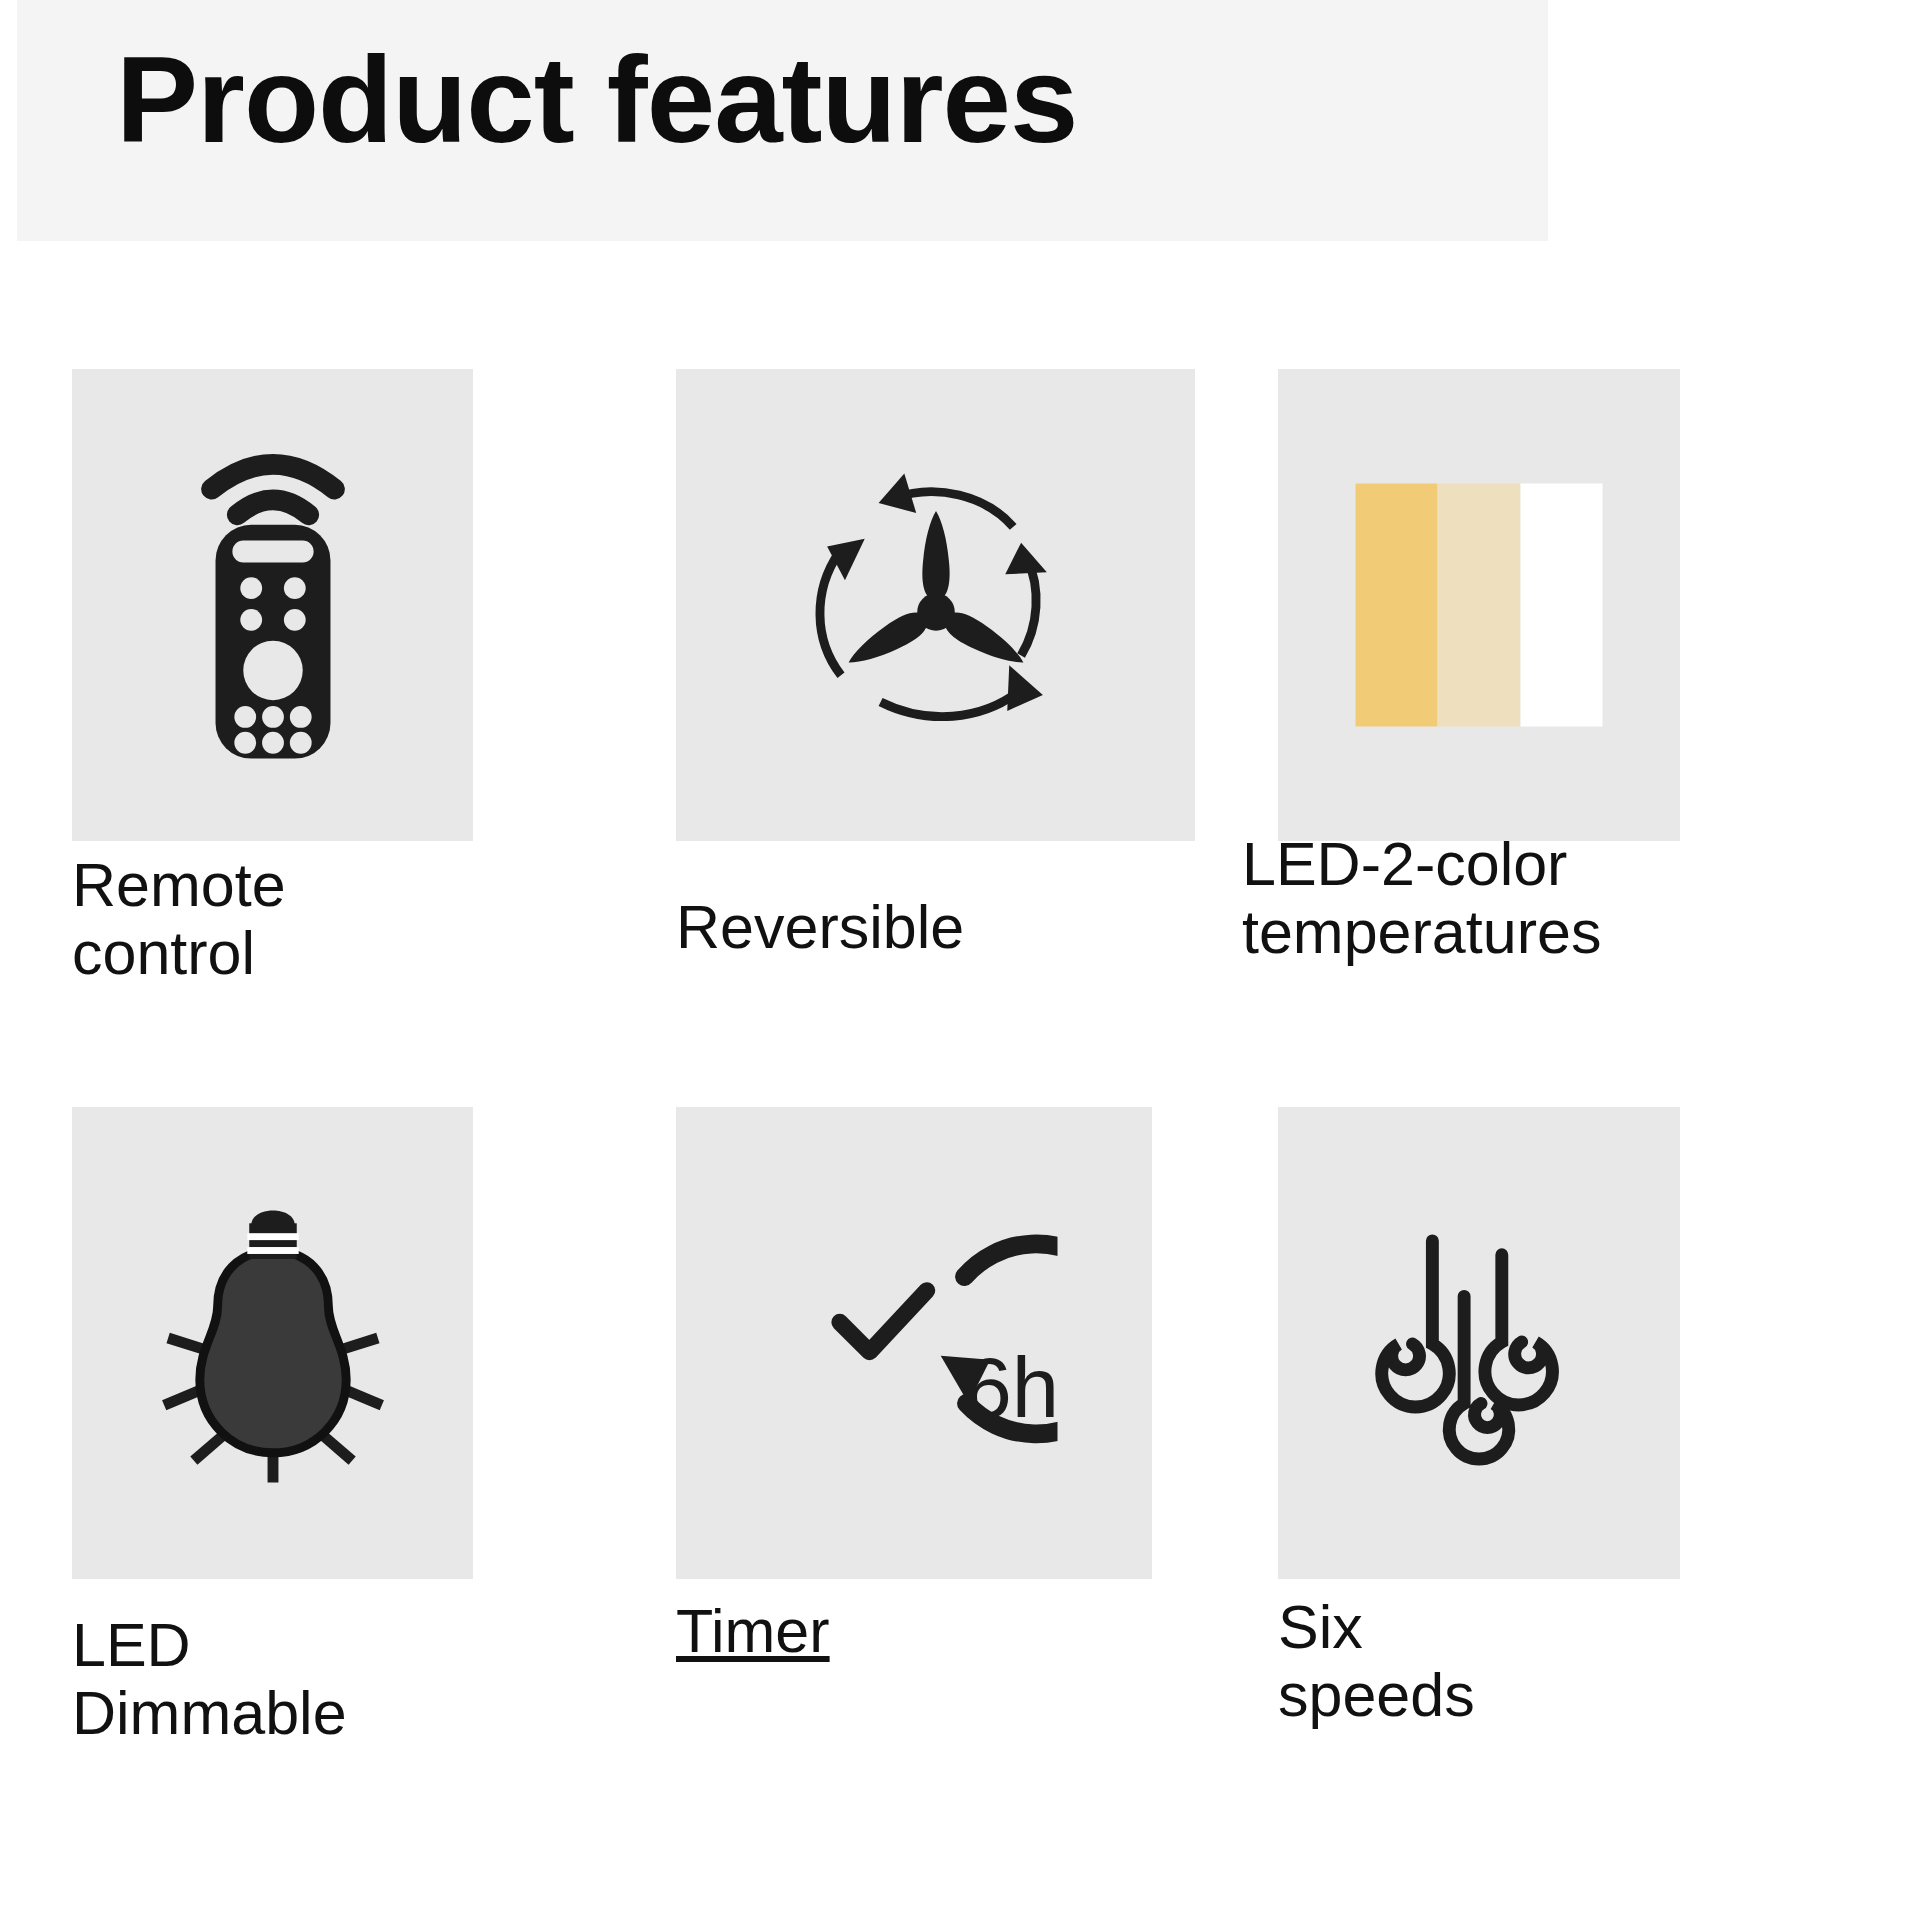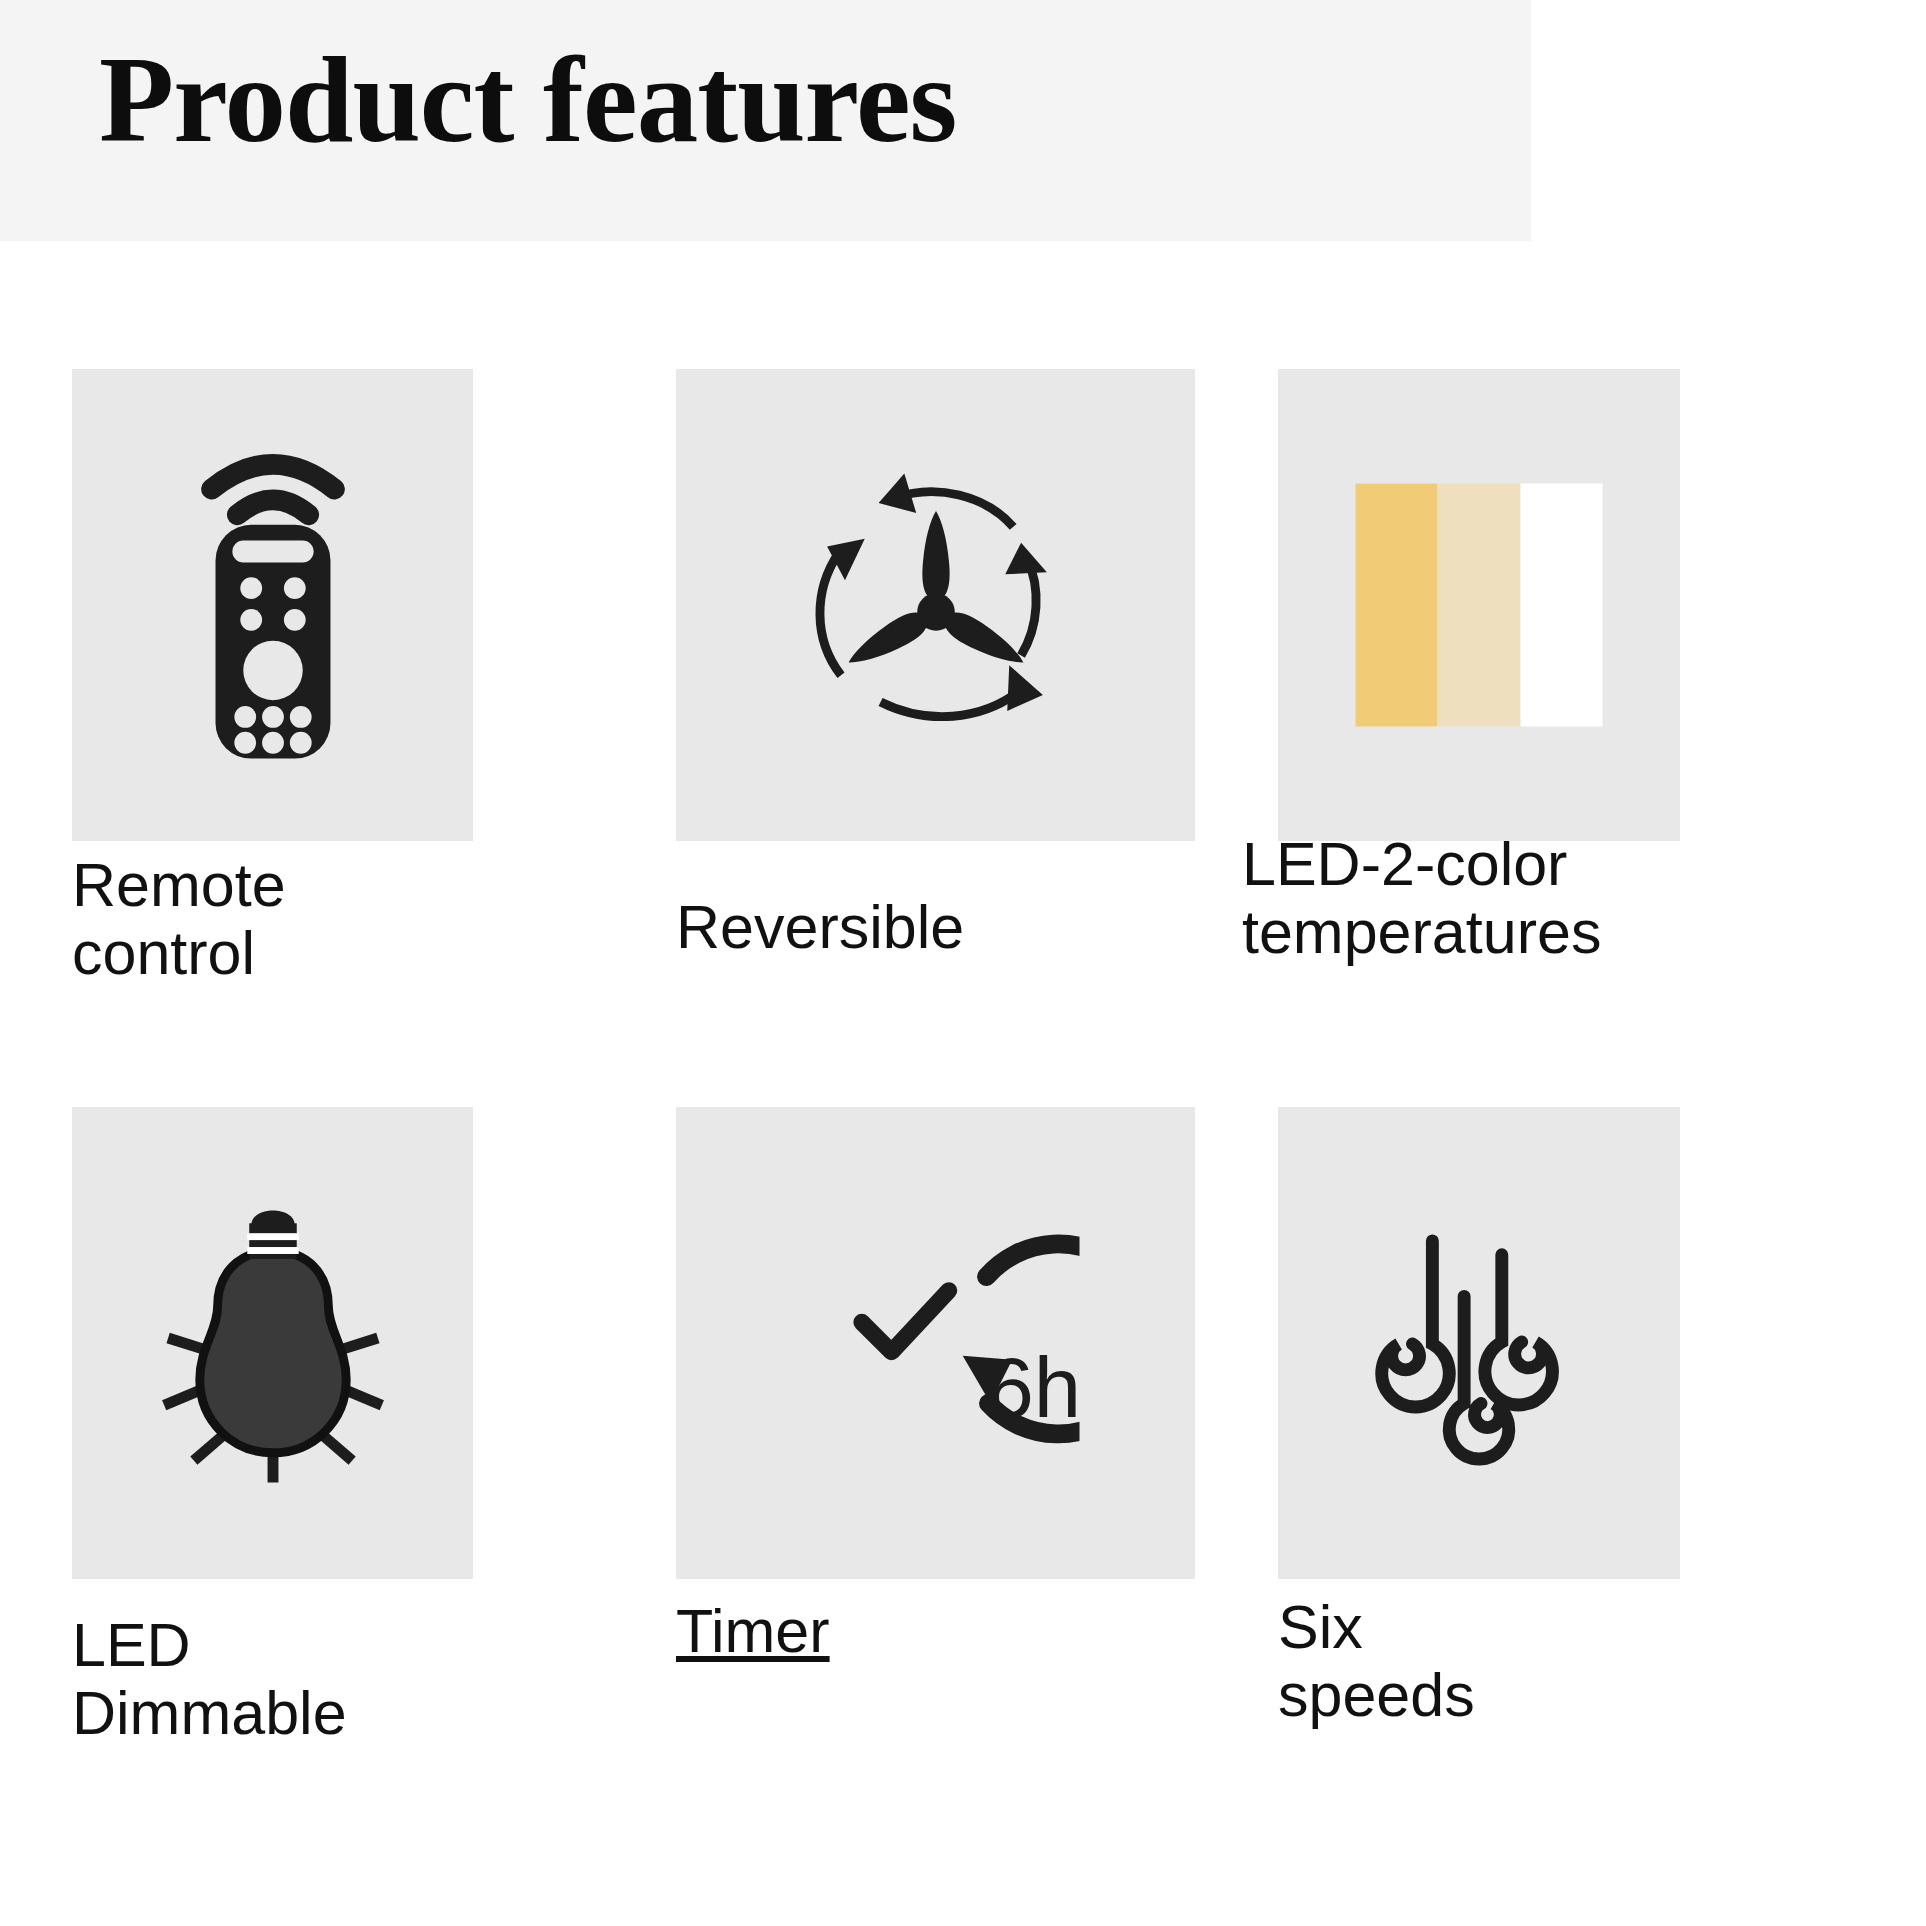--- a/index.html
+++ b/index.html
@@ -12,27 +12,26 @@
     height: 1927px;
     background: #ffffff;
     font-family: "Liberation Sans", sans-serif;
     overflow: hidden;
     position: relative;
   }
 
   
   .header-band {
     position: absolute;
-    left: 0;
+    left: 17px;
     top: 0;
     width: 1531px;
     height: 241px;
     background: #f4f4f4;
     box-sizing: border-box;
-    font-family: Liberation Serif, serif;
   }
   .page-title {
     position: absolute;
     left: 99px;
     top: 32px;
     font-size: 123px;
     font-weight: bold;
     color: #0d0d0d;
     letter-spacing: -1px;
     line-height: 1.1;
@@ -83,21 +82,21 @@
 
   #cell-led-color   { left: 1278px; top: 128px; width: 402px; }
   #cell-led-color .icon-tile { width: 402px; height: 472px; }
   #cell-led-color .feature-label { top: 461px; width: 475px; left: -36px; }
 
   #cell-dimmable    { left: 72px;   top: 866px; width: 401px; }
   #cell-dimmable .icon-tile { width: 401px; height: 472px; }
   #cell-dimmable .feature-label { top: 504px; }
 
   #cell-timer       { left: 676px;  top: 866px; width: 519px; }
-  #cell-timer .icon-tile { width: 519px; height: 472px; }
+  #cell-timer .icon-tile { width: 476px; height: 472px; }
   #cell-timer .feature-label { top: 490px; text-decoration: underline; }
 
   #cell-speeds      { left: 1278px; top: 866px; width: 402px; }
   #cell-speeds .icon-tile { width: 402px; height: 472px; }
   #cell-speeds .feature-label { top: 486px; }
 
   .icon-svg {
     position: absolute;
     left: 50%;
     top: 50%;

